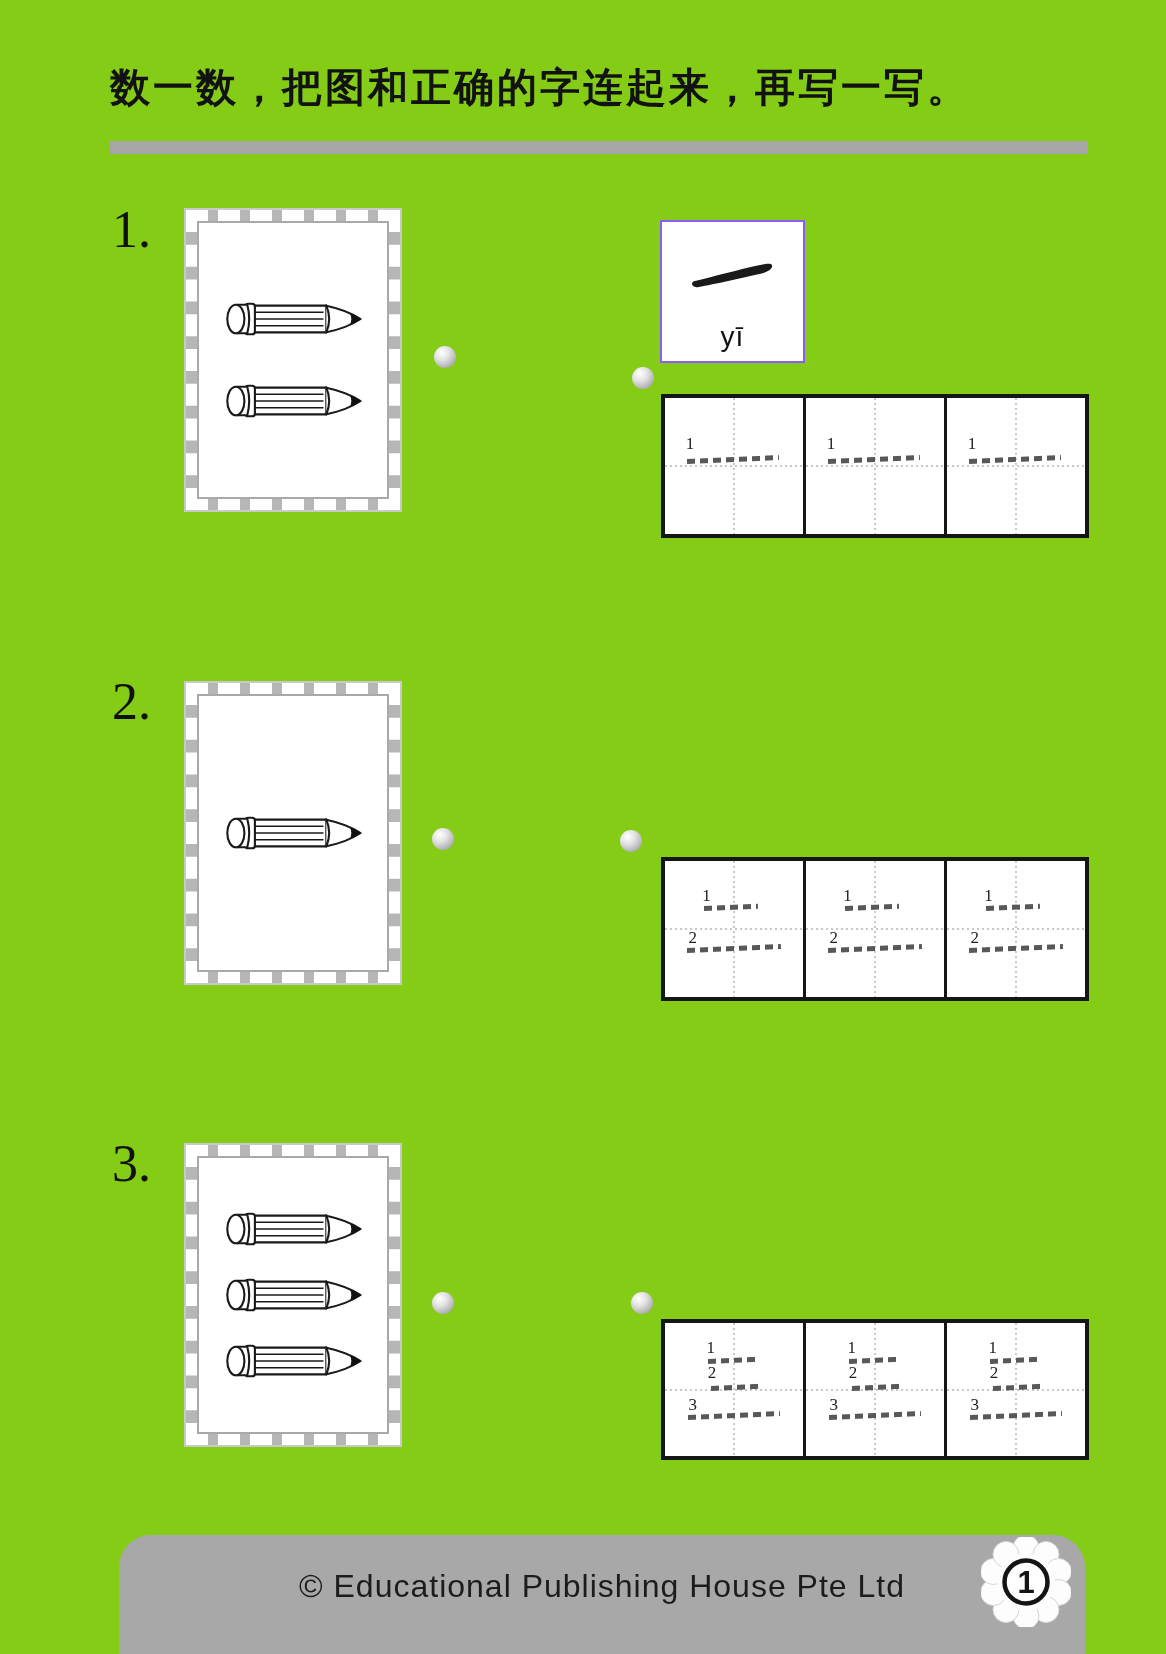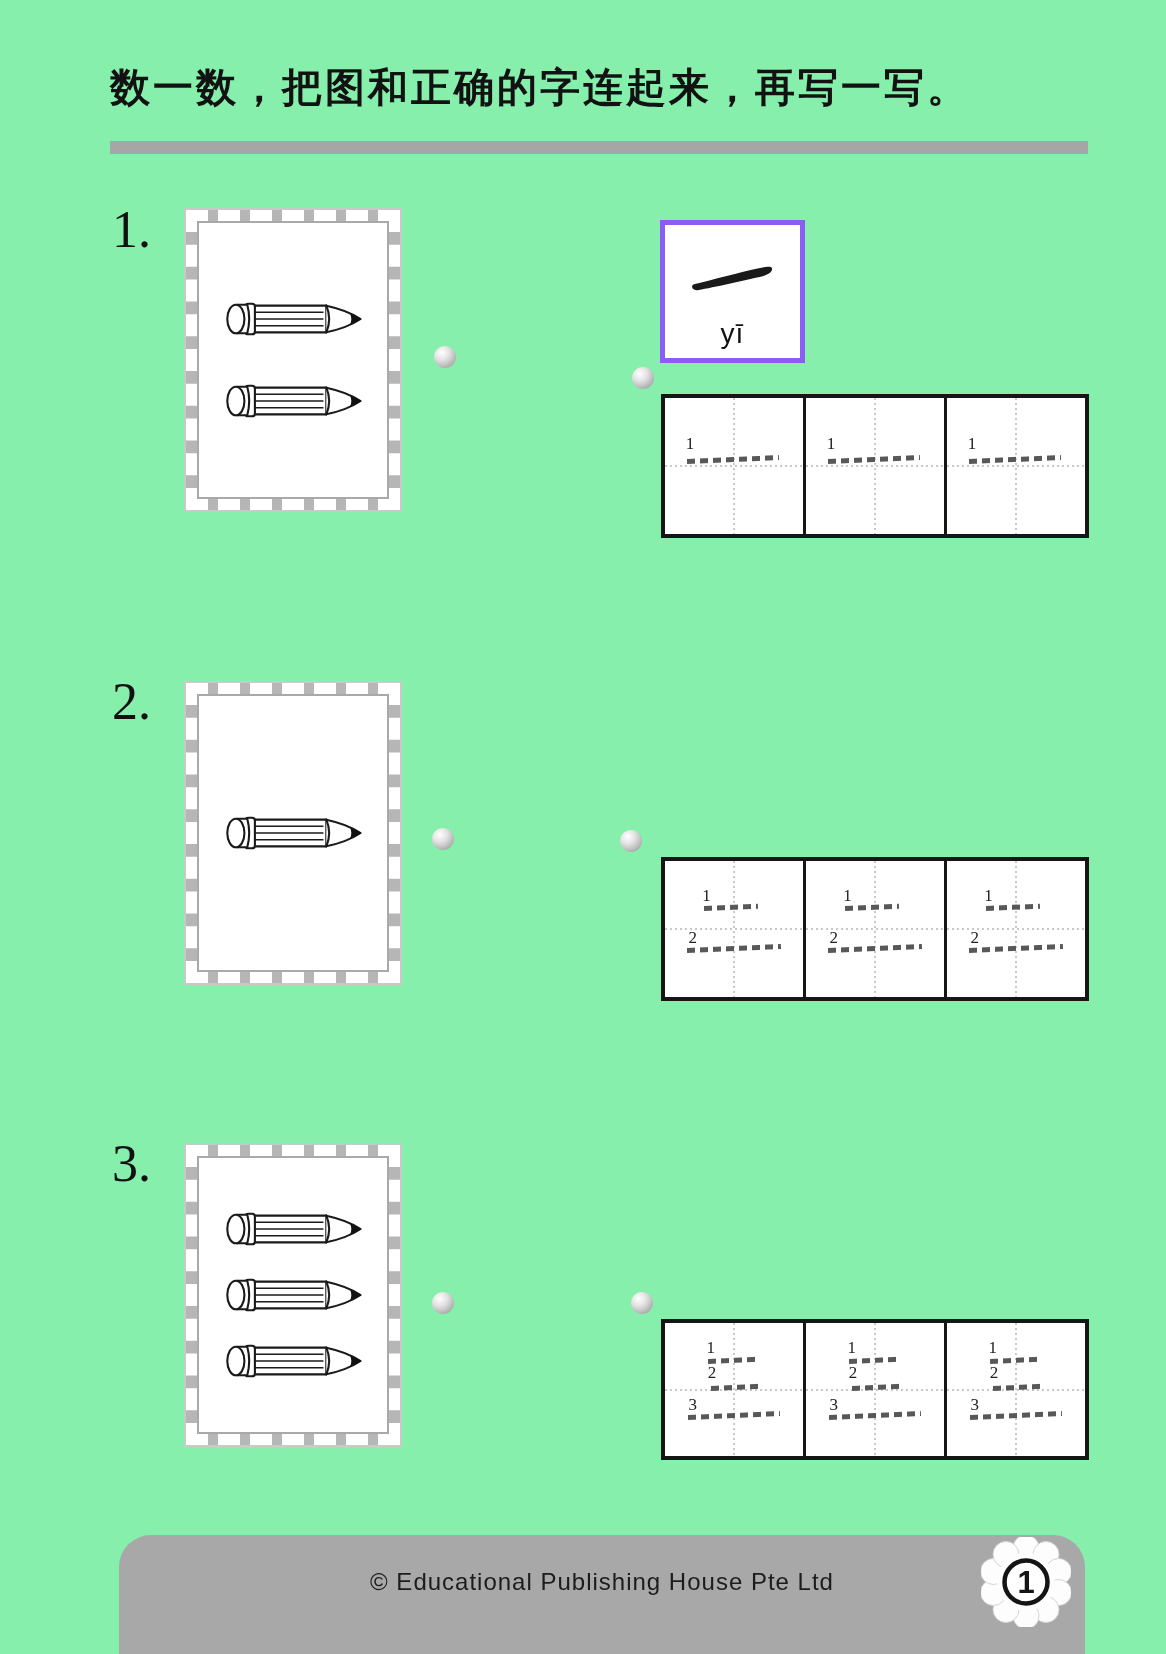--- a/index.html
+++ b/index.html
@@ -1,16 +1,16 @@
 <!DOCTYPE html>
 <html><head>
 <meta charset="utf-8">
 <style>
   html,body{margin:0;padding:0;background:#ffffff;}
-  .page{position:relative;width:1166px;height:1654px;background:#86efac;overflow:hidden;
+  .page{position:relative;width:1166px;height:1654px;background:#84cc16;overflow:hidden;
         font-family:"Liberation Sans",sans-serif;color:#161616;}
 
   
   .title{position:absolute;left:110px;top:60px;font-size:40px;font-weight:900;
          letter-spacing:3px;color:#121212;white-space:nowrap;}
   .rule{position:absolute;left:110px;top:141px;width:978px;height:13px;background:#a6a6a6;}
 
   
   .ex-num{position:absolute;font-family:"Liberation Serif",serif;font-size:52px;color:#111;}
 
@@ -21,21 +21,21 @@
              border:2px solid #a9a9a9;display:flex;flex-direction:column;
              align-items:center;justify-content:center;}
   .pencil{width:152px;height:40px;flex:none;}
 
   
   .dot{position:absolute;width:22px;height:22px;border-radius:50%;
        background:radial-gradient(circle at 35% 30%,#ffffff 0%,#e3e3e3 35%,#b5b5b5 70%,#8d8d8d 100%);}
 
   
   .char-card{position:absolute;width:145px;height:143px;box-sizing:border-box;
-             background:#fff;border:5px solid #8b5cf6;}
+             background:#fff;border:2px solid #8b5cf6;}
   .char-art{position:absolute;left:8px;right:8px;top:2px;height:94px;}
   .char-art svg{width:100%;height:100%;}
   .pinyin{position:absolute;left:0;right:0;bottom:8px;text-align:center;
           font-size:28px;color:#111;letter-spacing:1px;}
 
   
   .grid{position:absolute;width:428px;height:144px;box-sizing:border-box;
         border:4px solid #161616;background:#fff;display:flex;}
   .cell{position:relative;flex:1;border-right:3px solid #161616;overflow:hidden;}
   .cell:last-child{border-right:none;}
@@ -44,21 +44,21 @@
   .hguide{position:absolute;left:0;right:0;top:50%;height:2px;margin-top:-1px;
           background:repeating-linear-gradient(90deg,#c8c8c8 0 2px,transparent 2px 5px);}
   .stroke{position:absolute;height:5px;transform:rotate(-2.5deg);transform-origin:left center;
           background:repeating-linear-gradient(90deg,#585858 0 8px,transparent 8px 13px);}
   .slabel{position:absolute;font-family:"Liberation Serif",serif;font-size:17px;color:#222;line-height:1;}
 
   
   .footer-bar{position:absolute;left:119px;top:1535px;width:966px;height:160px;
               background:#a8a8a8;border-radius:32px;}
   .footer-text{position:absolute;left:119px;width:966px;top:1568px;text-align:center;
-               font-size:24px;letter-spacing:1px;color:#1c1c1c;}
+               font-size:32px;letter-spacing:1px;color:#1c1c1c;}
   .badge{position:absolute;left:981px;top:1537px;width:90px;height:90px;}
 
   .hanzi{fill:#1a1a1a;}
 </style>
 </head>
 <body>
 
 <svg width="0" height="0" style="position:absolute" aria-hidden="true">
   <defs>
     <g id="pencil-shape">

